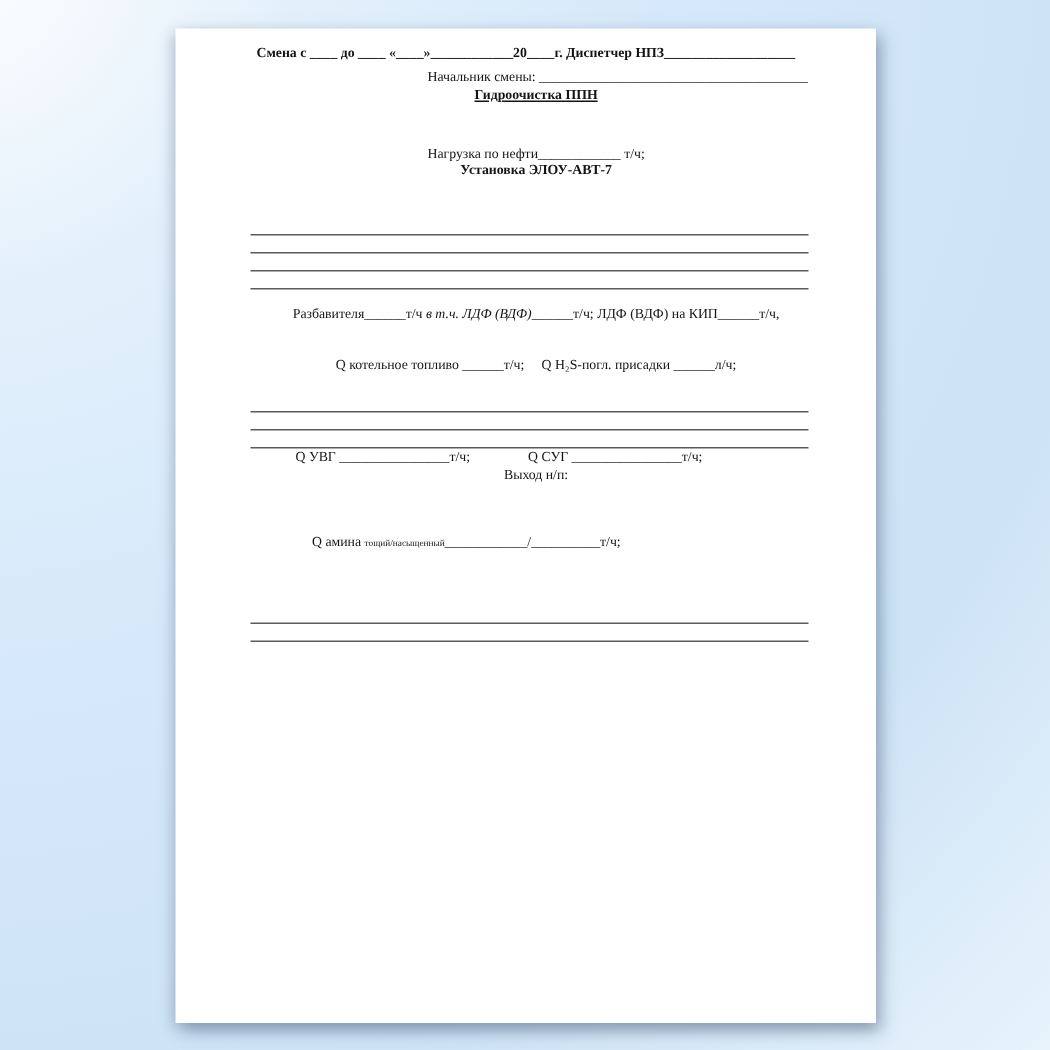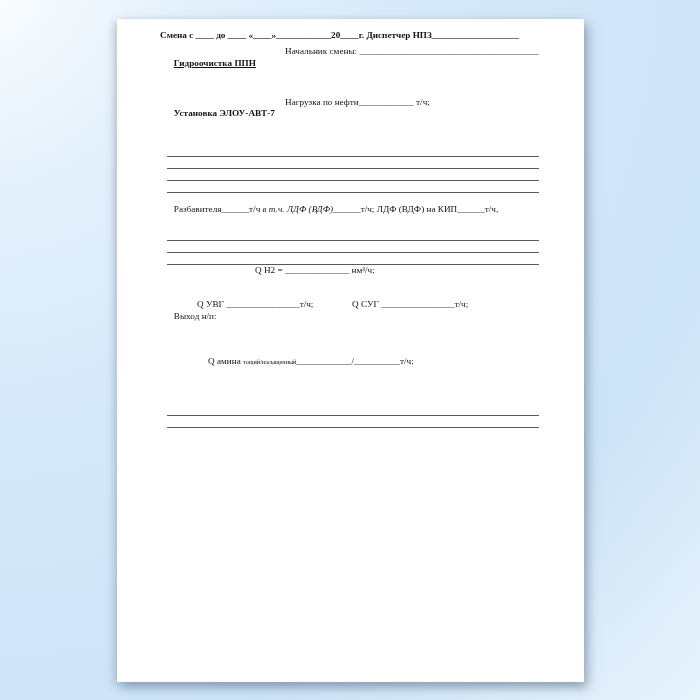--- a/index.html
+++ b/index.html
@@ -1,19 +1,20 @@
 <!DOCTYPE html>
 <html><head>
 <meta charset="utf-8">
 <style>
   html,body{margin:0;padding:0;}
   .stage{
     width:700px;height:700px;position:relative;overflow:hidden;
     background:radial-gradient(150% 150% at -5% -5%, #ffffff 0%, #e3f0fb 22%, #d6e9fa 45%, #cde3f6 75%, #e9f4fc 100%);
     font-family:"Liberation Serif","DejaVu Serif",serif;
+    text-align:center;
   }
   .page{
     position:absolute;left:117px;top:19px;width:467px;height:663px;
     background:#ffffff;box-sizing:border-box;
     padding:11px 43px 0 43px;
     box-shadow:4px 5px 10px rgba(90,110,135,.5), -3px 3px 8px rgba(110,130,155,.3);
     color:#141414;font-size:9.2px;line-height:11.4px;
   }
   .line{white-space:pre;position:relative;}
   .b{font-weight:bold;}
@@ -47,30 +48,30 @@
     <div class="mt2">
       <div class="rule"></div>
       <div class="rule"></div>
       <div class="rule"></div>
       <div class="rule"></div>
     </div>
 
     <div class="line">
       <span>Разбавителя______т/ч </span><span class="i">в т.ч. ЛДФ (ВДФ)</span><span>______т/ч; ЛДФ (ВДФ) на КИП______т/ч,</span>
     </div>
+    <div class="line">
+      <span>Q котельное топливо ______т/ч;     Q H₂S-погл. присадки ______л/ч;</span>
+    </div>
 
     <div class="mt2">
       <div class="rule"></div>
       <div class="rule"></div>
       <div class="rule"></div>
     </div>
 
-    <div class="line">
-      <span>&nbsp;</span><span class="abs at95">Q H2 = ______________ нм³/ч;</span>
-    </div>
     <div class="line">
       <span>Выход н/п:</span>
       <span class="abs at37">Q УВГ ________________т/ч;</span>
       <span class="abs at192">Q СУГ ________________т/ч;</span>
     </div>
     <div class="line">
       <span>&nbsp;</span>
       <span class="abs at48"><span>Q амина </span><span class="sm">тощий/насыщенный</span><span>____________/__________т/ч;</span></span>
     </div>
 

